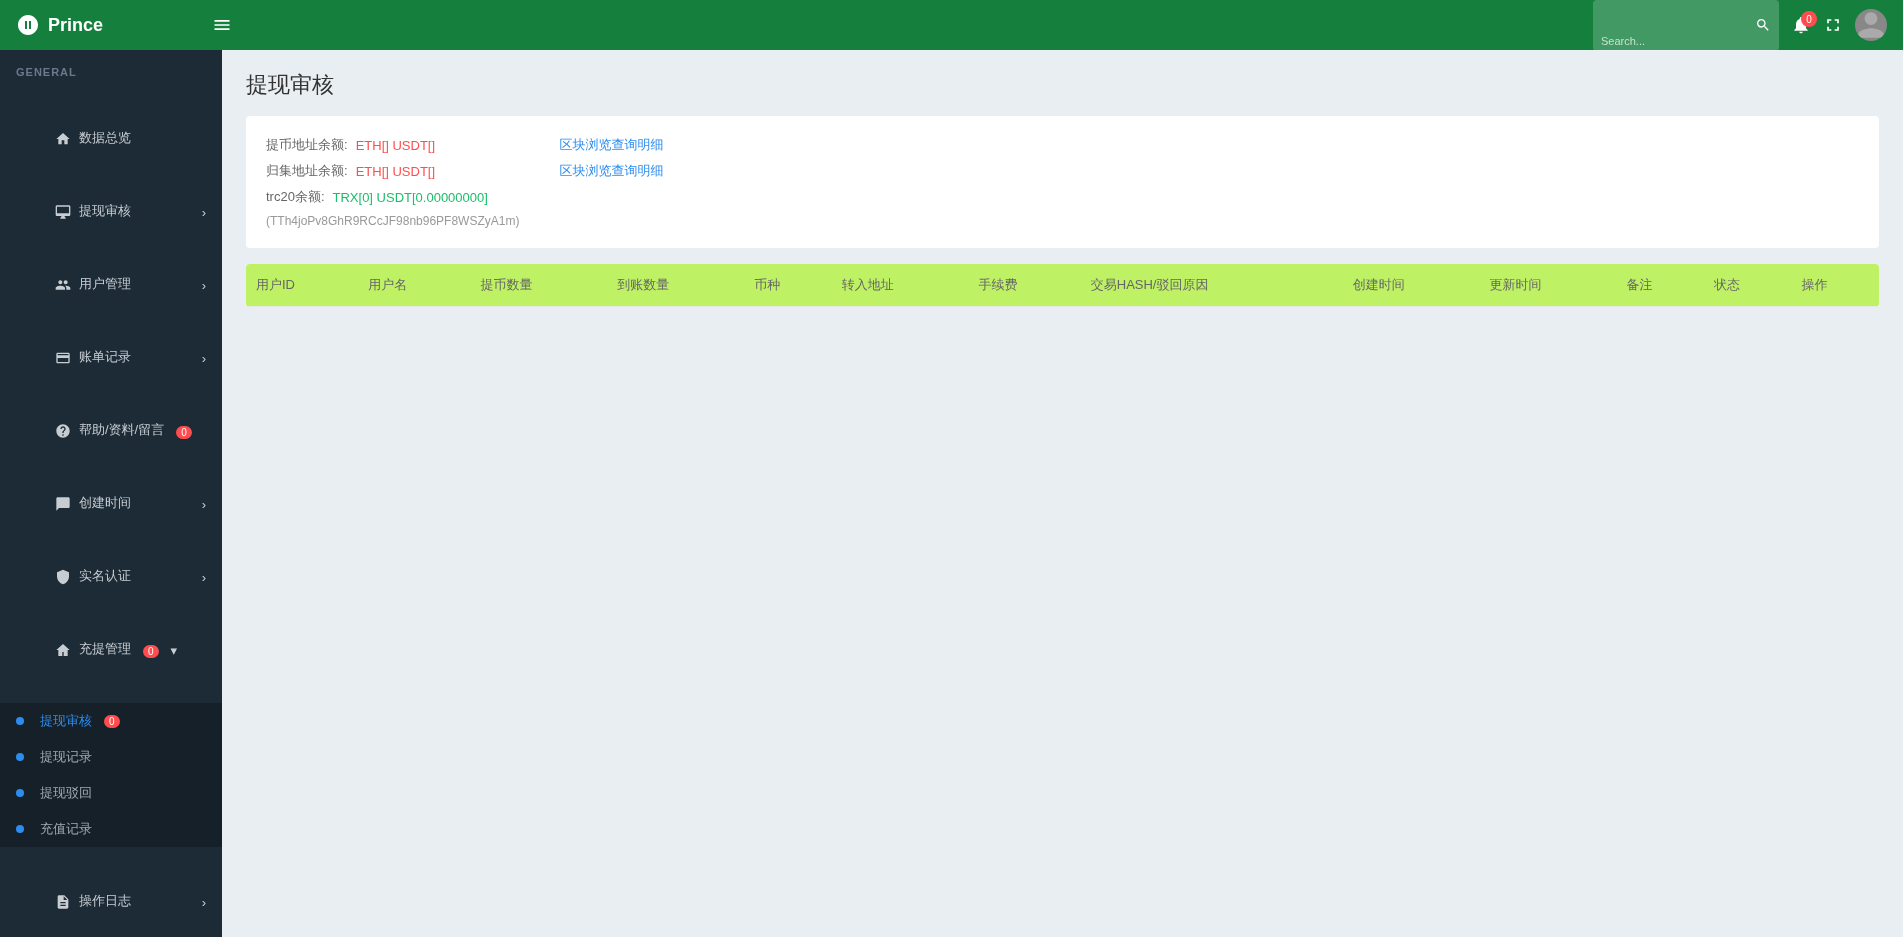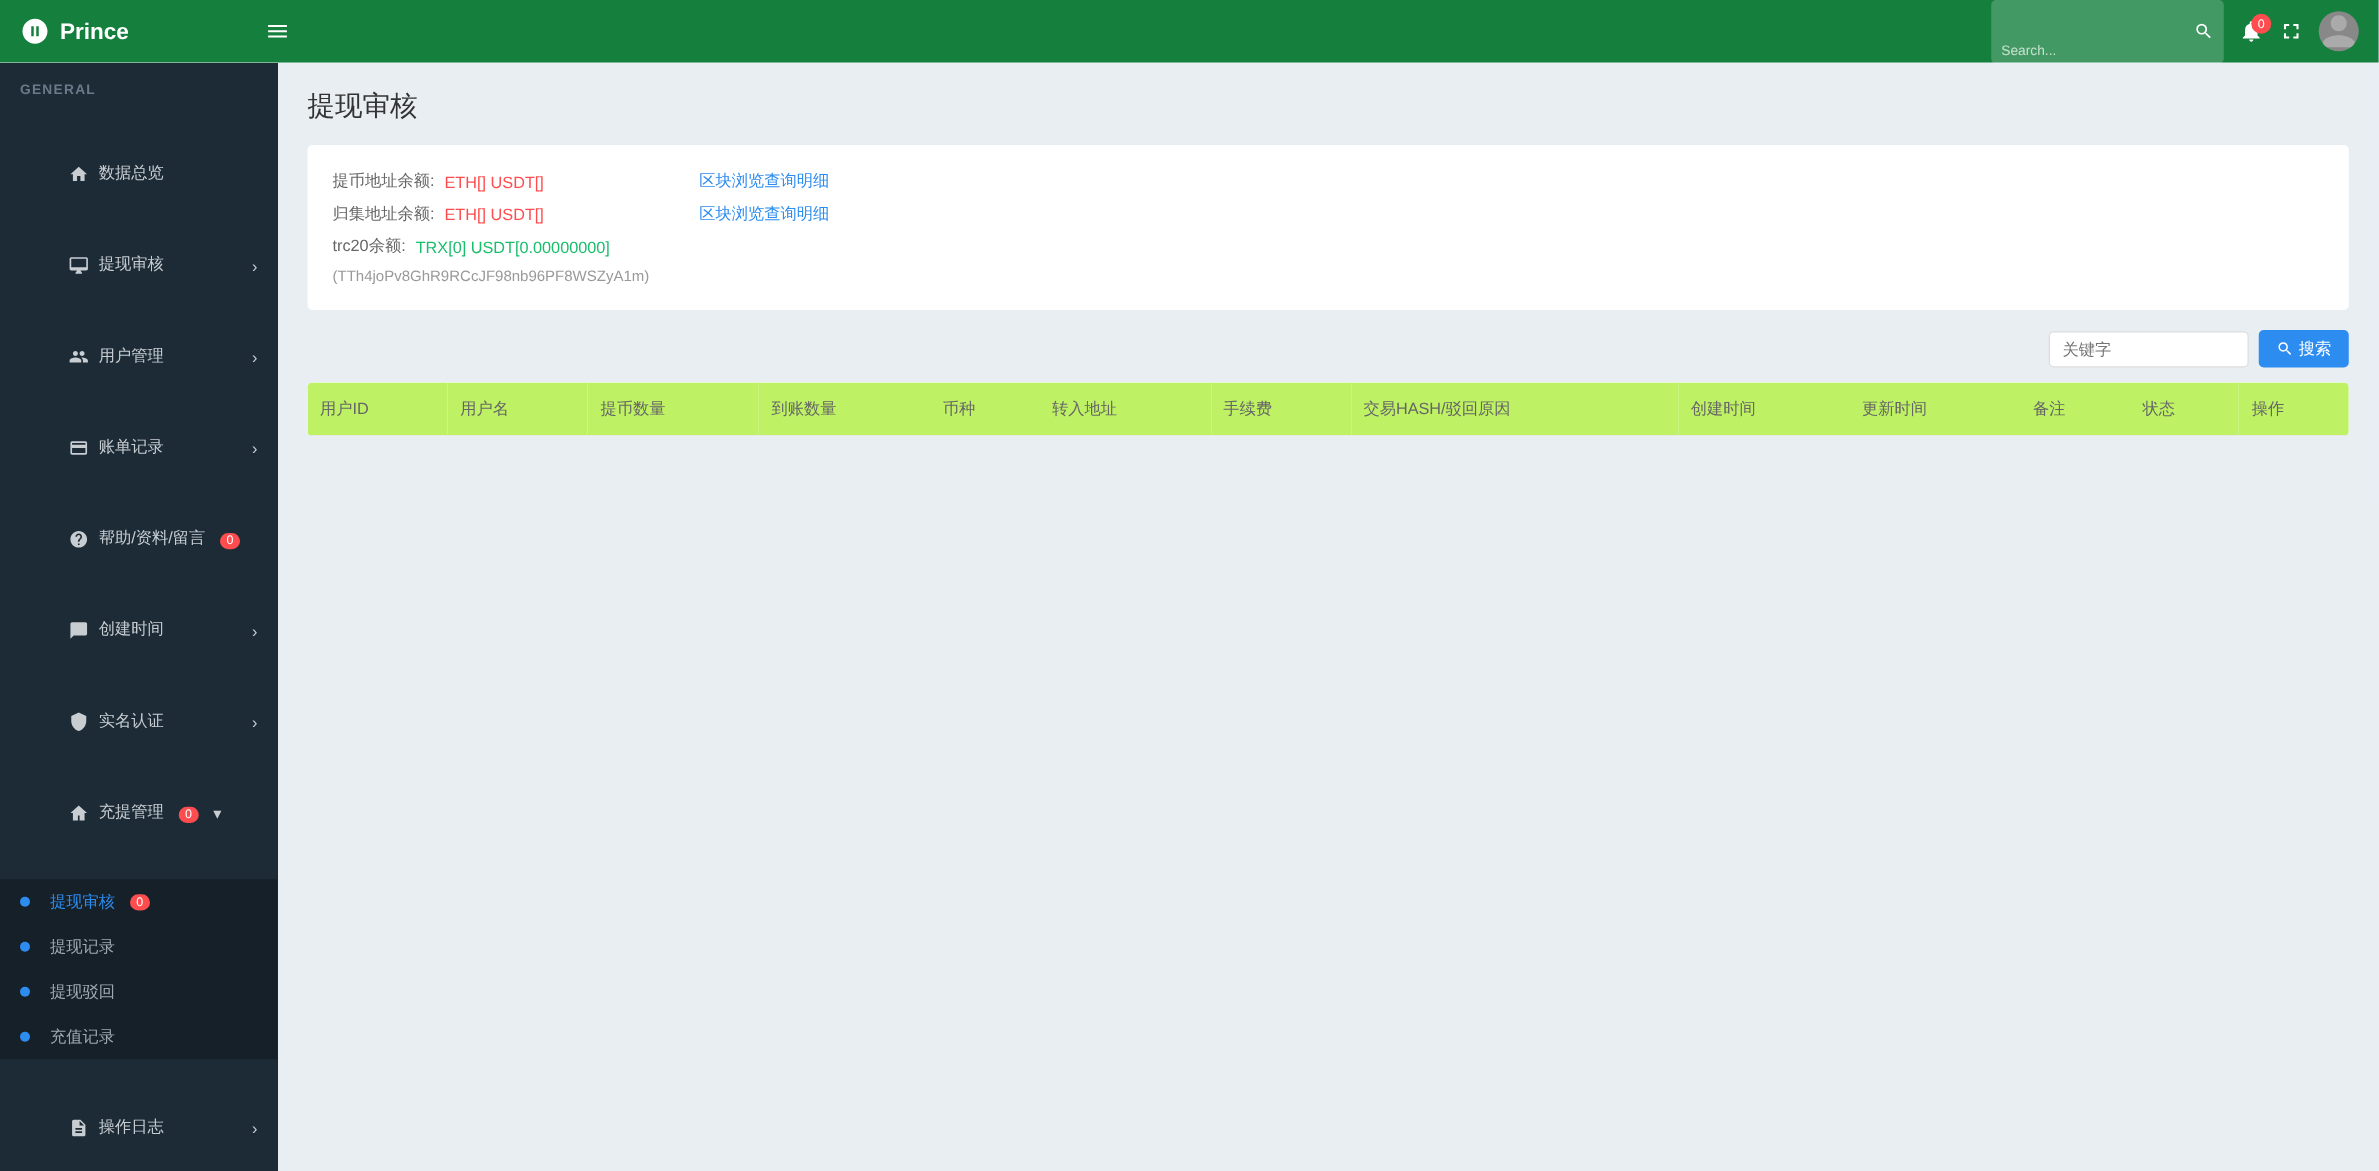--- a/index.html
+++ b/index.html
@@ -384,29 +384,20 @@
       <div class="info-col">
         <div class="info-row">
           <span class="info-value-blue">区块浏览查询明细</span>
         </div>
         <div class="info-row">
           <span class="info-value-blue">区块浏览查询明细</span>
         </div>
       </div>
     </div>
 
-    <div class="search-bar">
-      <input type="text" class="search-input" placeholder="关键字" style="">
-      <button class="search-btn">
-        <svg width="14" height="14" viewBox="0 0 24 24" fill="white">
-          <path d="M15.5 14h-.79l-.28-.27A6.471 6.471 0 0 0 16 9.5 6.5 6.5 0 1 0 9.5 16c1.61 0 3.09-.59 4.23-1.57l.27.28v.79l5 4.99L20.49 19l-4.99-5zm-6 0C7.01 14 5 11.99 5 9.5S7.01 5 9.5 5 14 7.01 14 9.5 11.99 14 9.5 14z"></path>
-        </svg>
-        <span>搜索</span>
-      </button>
-    </div>
 
     <div class="table-card">
       <table class="data-table">
         <thead>
           <tr>
             <th>用户ID</th>
             <th>用户名</th>
             <th>提币数量</th>
             <th>到账数量</th>
             <th>币种</th>

